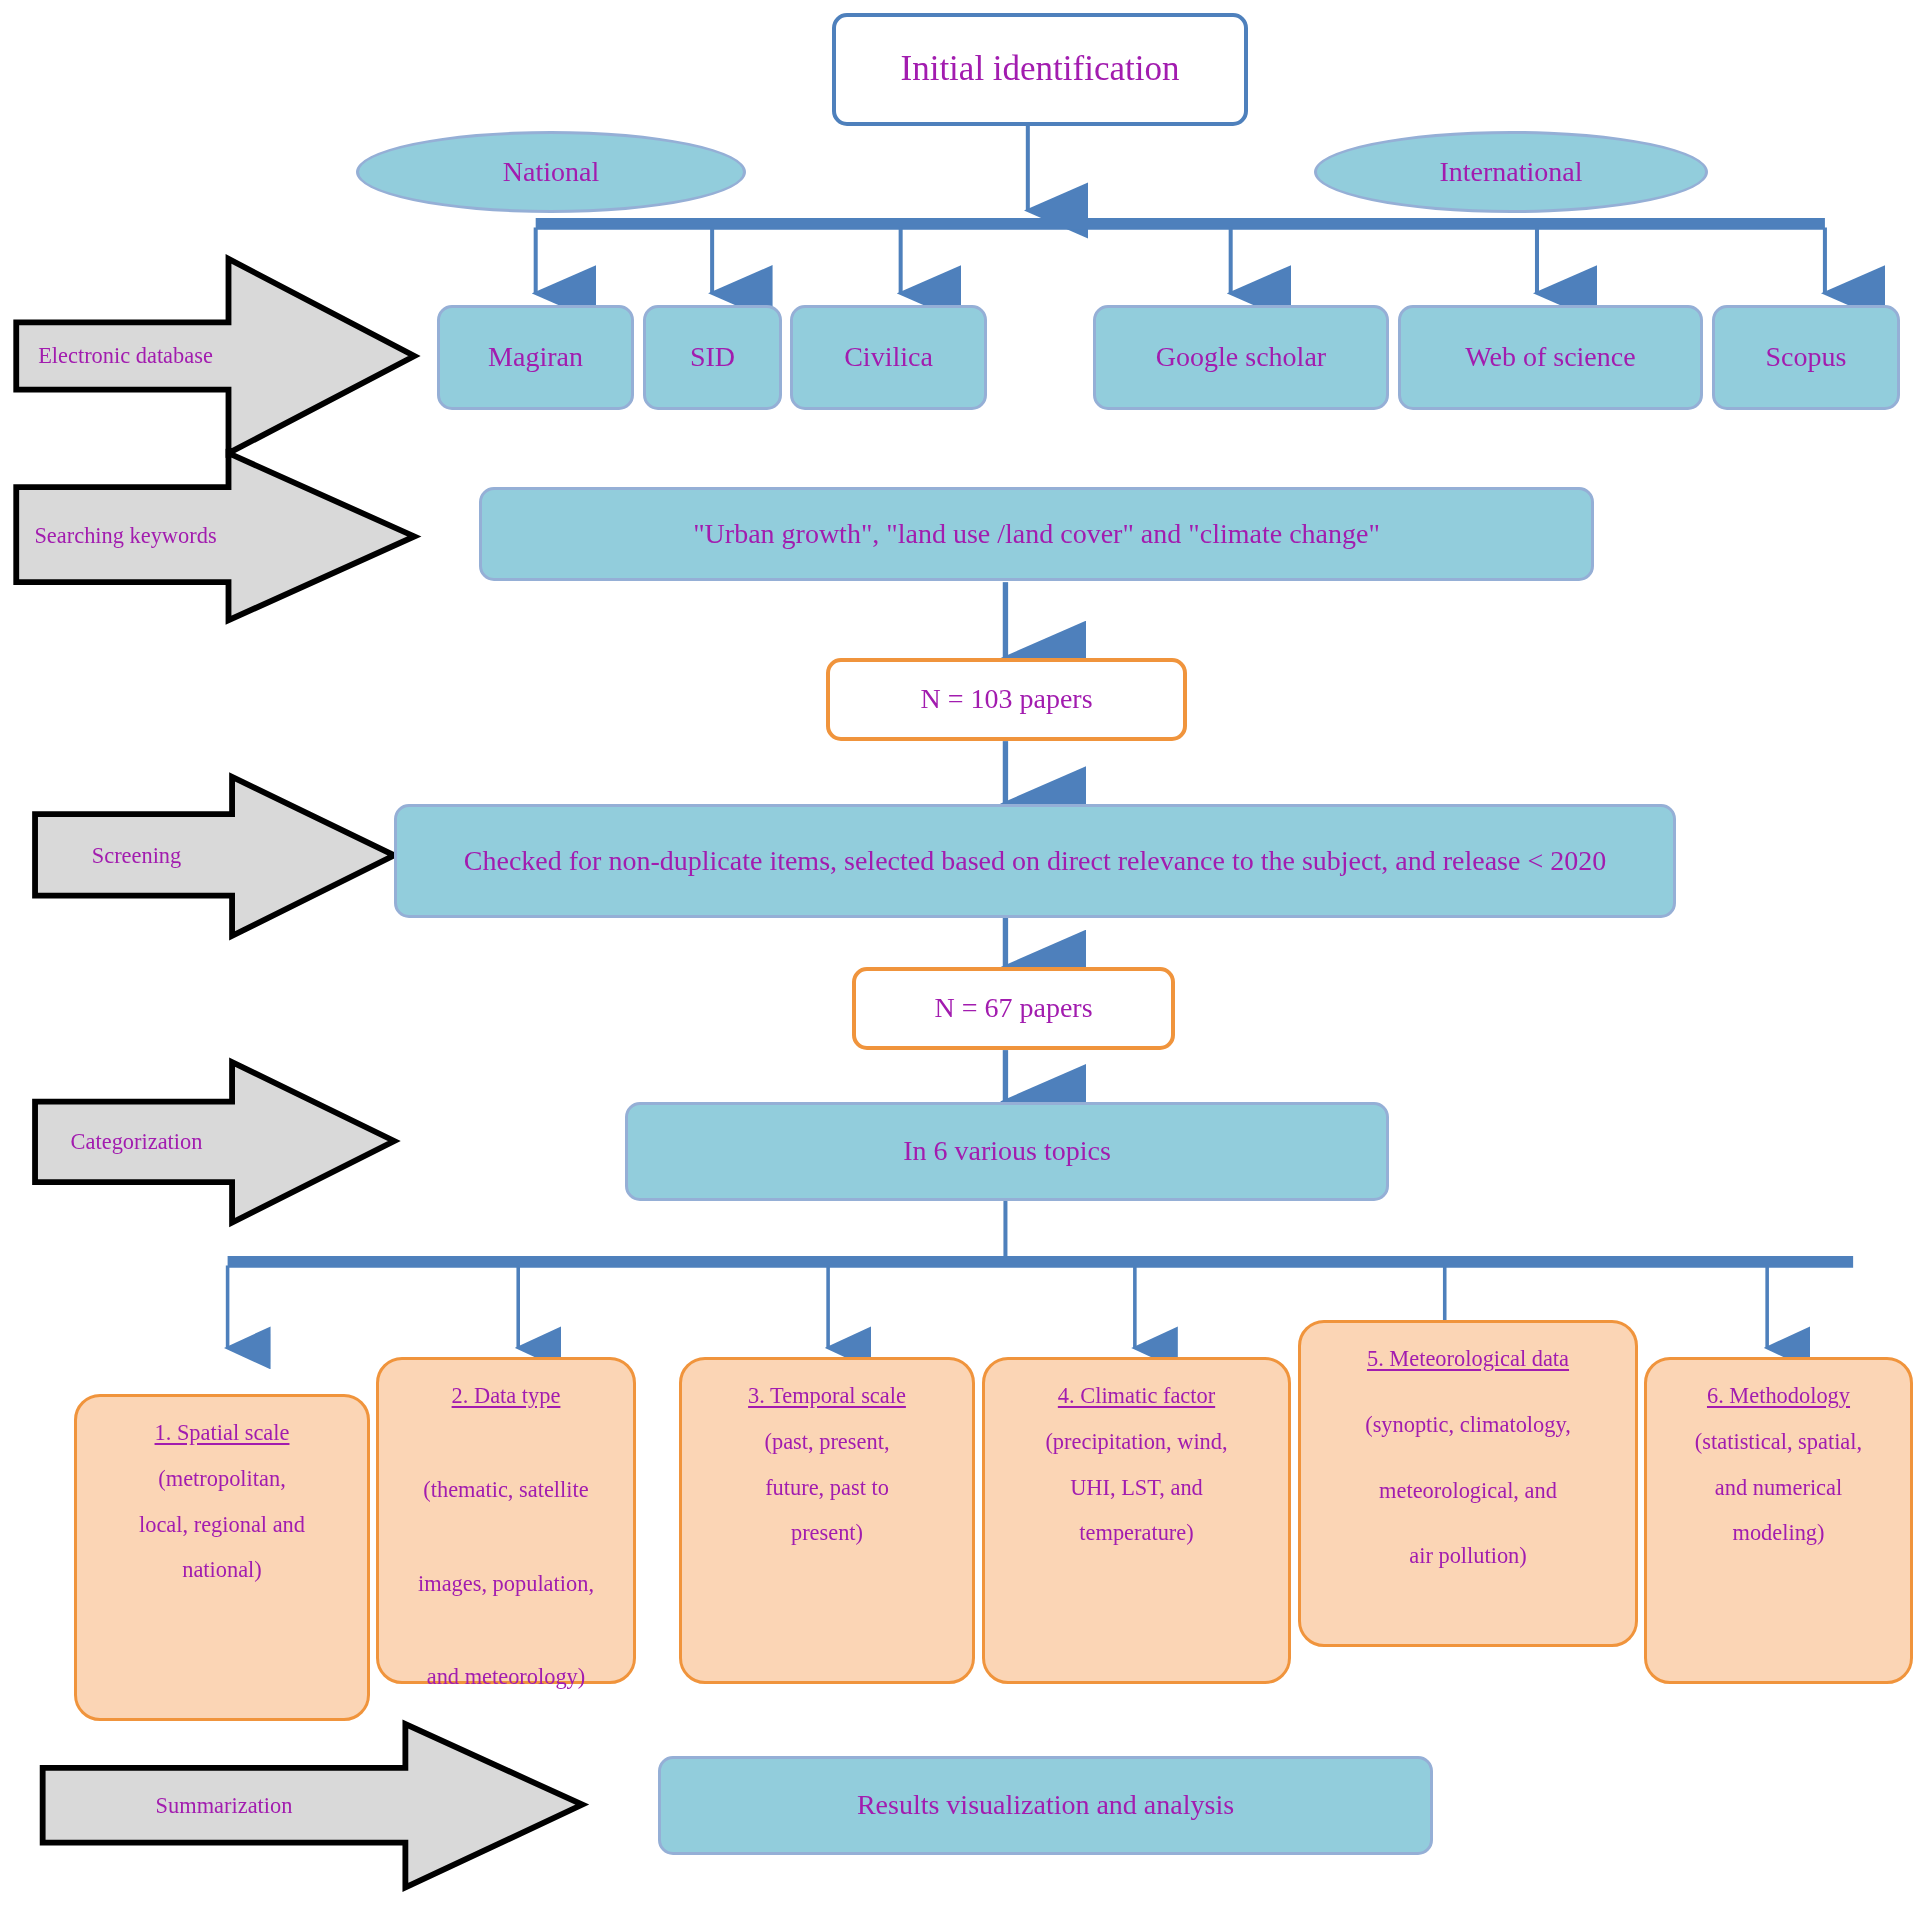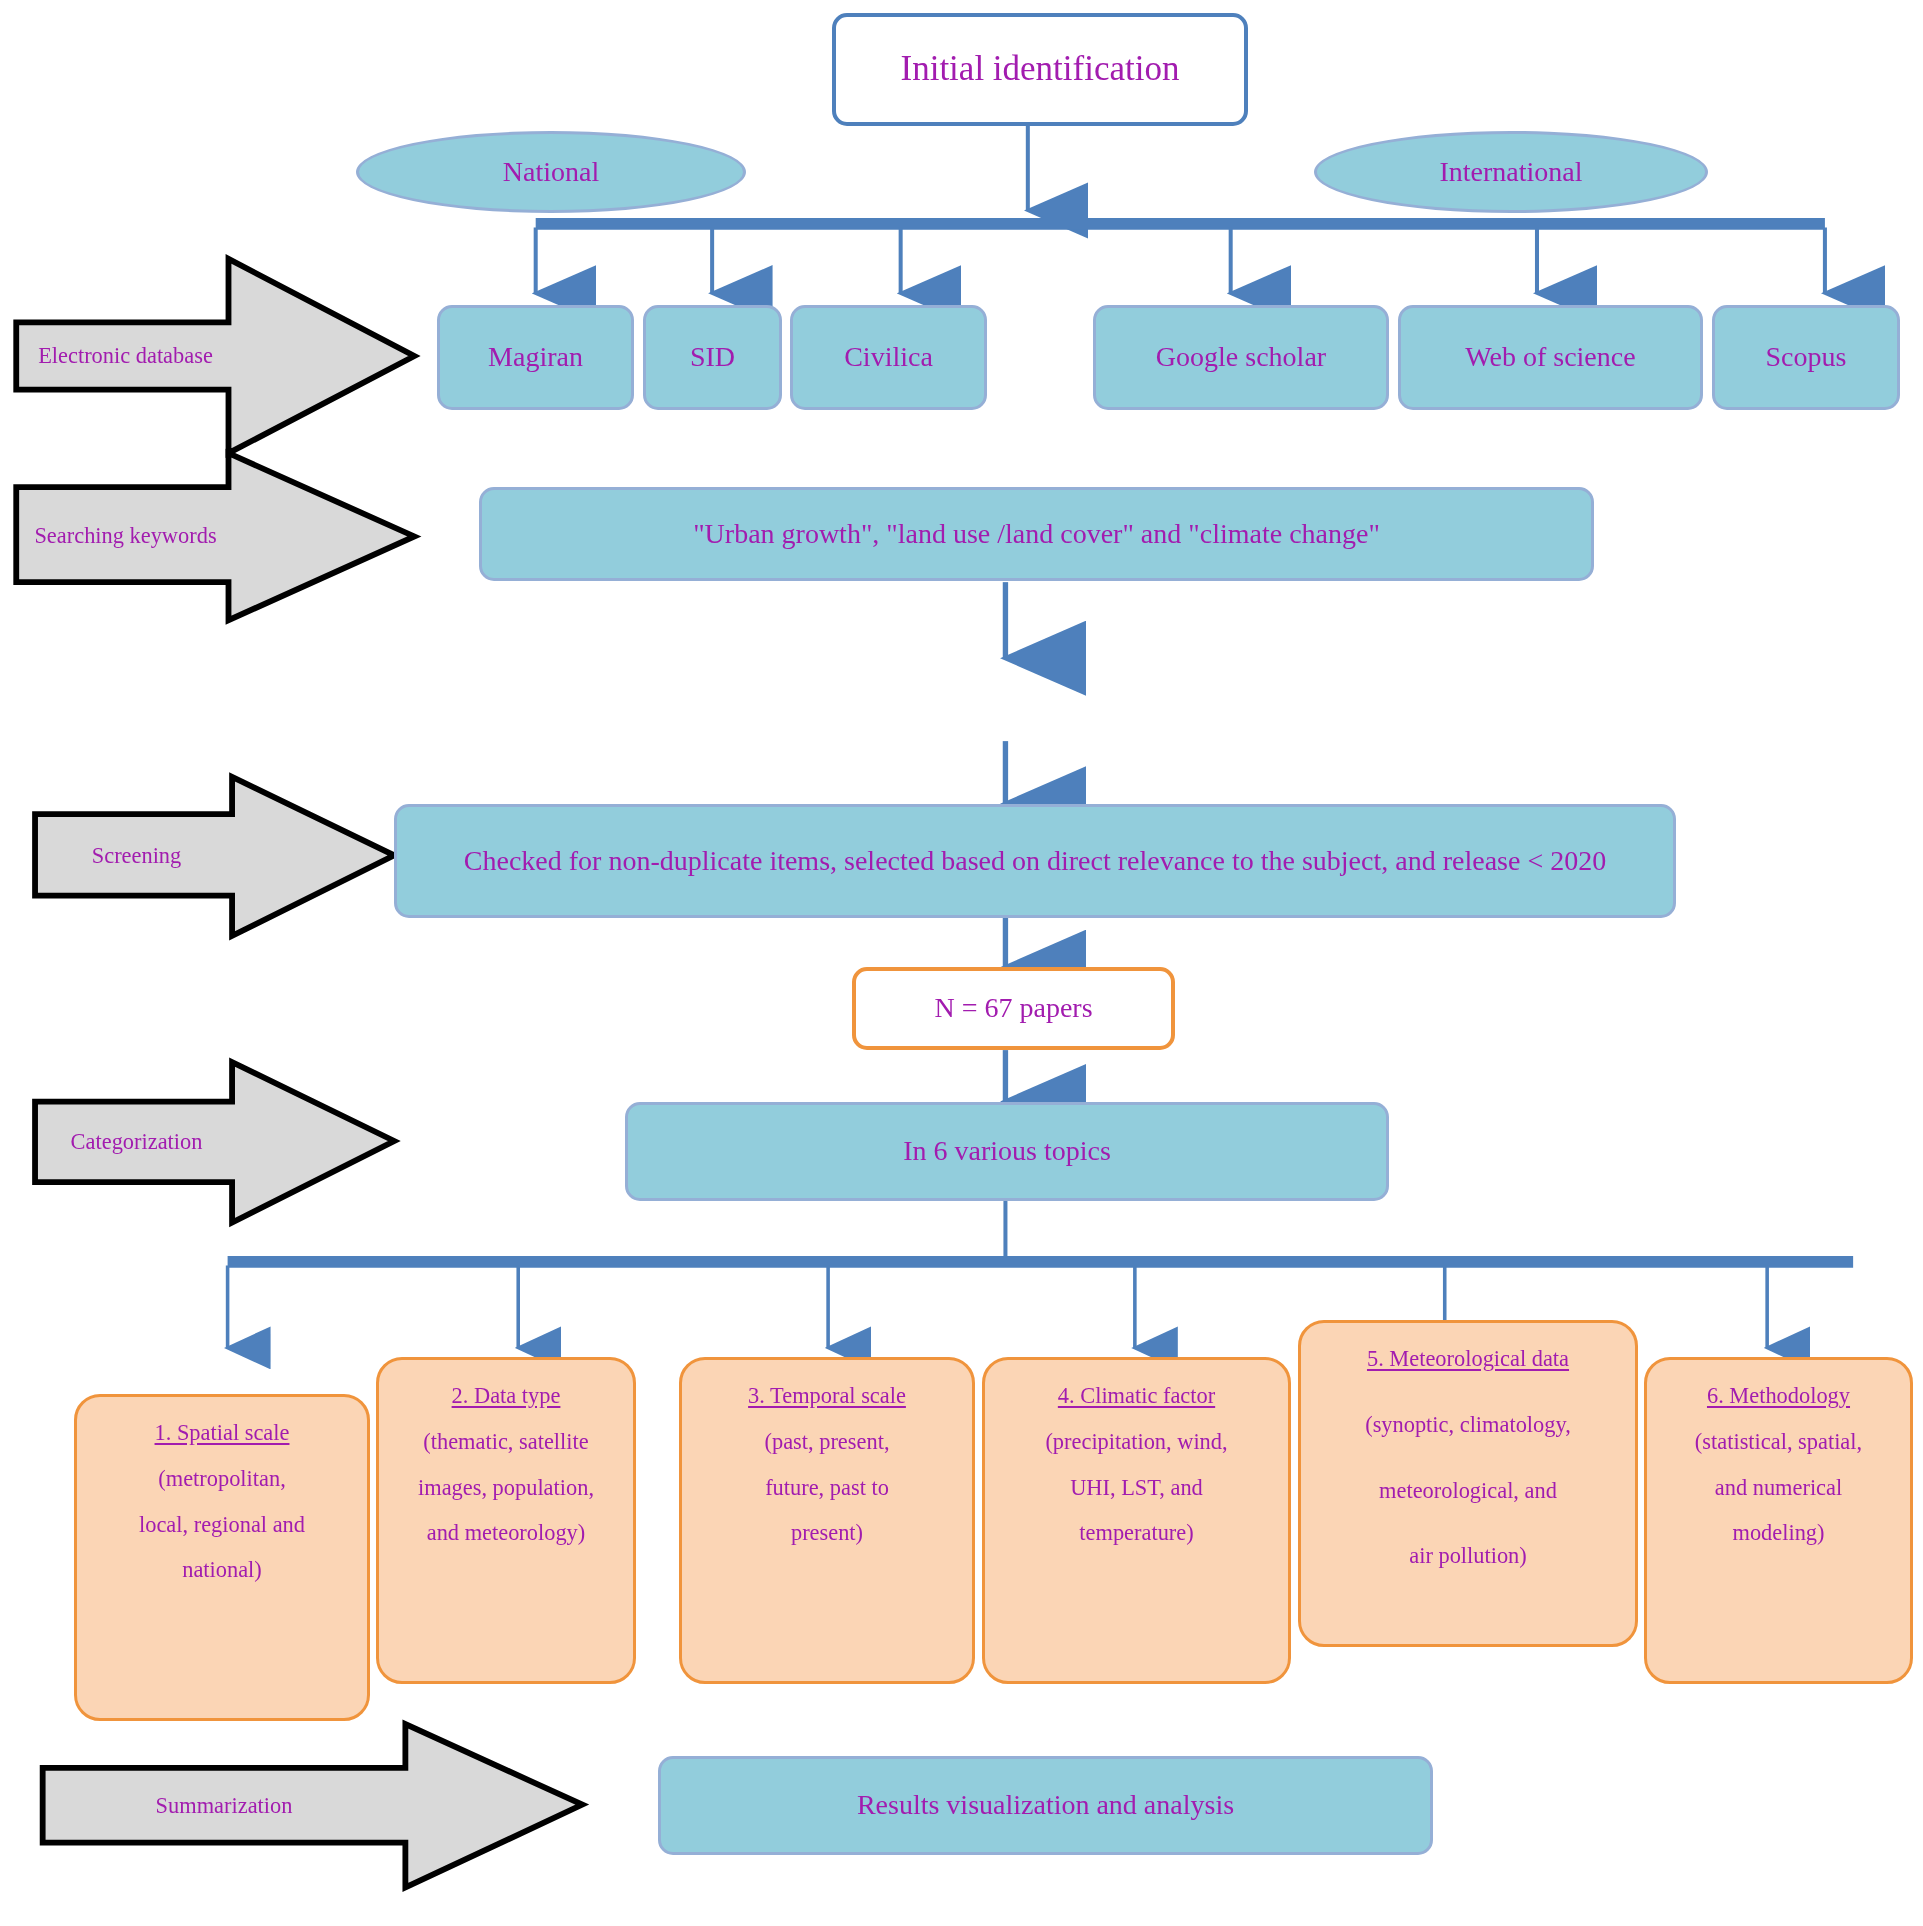--- a/index.html
+++ b/index.html
@@ -192,41 +192,44 @@
     <span>Web of science</span>
   </div>
   <div class="node blue-box t-db" style="left:1712px; top:305px; width:188px; height:105px;">
     <span>Scopus</span>
   </div>
 
   <div class="node blue-box t-keywords" style="left:479px; top:487px; width:1115px; height:94px;">
     <span>"Urban growth", "land use /land cover" and "climate change"</span>
   </div>
 
+  <div class="node count-box t-count" style="left:826px; top:658px; width:361px; height:83px;">
+    <span>N = 103 papers</span>
+  </div>
 
   <div class="node blue-box t-screen" style="left:394px; top:804px; width:1282px; height:114px;">
     <span>Checked for non-duplicate items, selected based on direct relevance to the subject, and release &lt; 2020</span>
   </div>
 
   <div class="node count-box t-count" style="left:852px; top:967px; width:323px; height:83px;">
     <span>N = 67 papers</span>
   </div>
 
   <div class="node blue-box t-topics" style="left:625px; top:1102px; width:764px; height:99px;">
     <span>In 6 various topics</span>
   </div>
 
   <div class="node cat-box t-cat" style="left:74px; top:1394px; width:296px; height:327px;">
     <span class="cat-title">1. Spatial scale</span>
     <span class="cat-body-line">(metropolitan,</span>
     <span class="cat-body-line">local, regional and</span>
     <span class="cat-body-line">national)</span>
   </div>
 
-  <div class="node cat-box t-cat" style="left:376px; top:1357px; width:260px; height:327px;">
+  <div class="node cat-box t-cat" style="left:376px; top:1357px; width:260px; height:327px;gap:48px;">
     <span class="cat-title">2. Data type</span>
     <span class="cat-body-line">(thematic, satellite</span>
     <span class="cat-body-line">images, population,</span>
     <span class="cat-body-line">and meteorology)</span>
   </div>
 
   <div class="node cat-box t-cat" style="left:679px; top:1357px; width:296px; height:327px;">
     <span class="cat-title">3. Temporal scale</span>
     <span class="cat-body-line">(past, present,</span>
     <span class="cat-body-line">future, past to</span>

